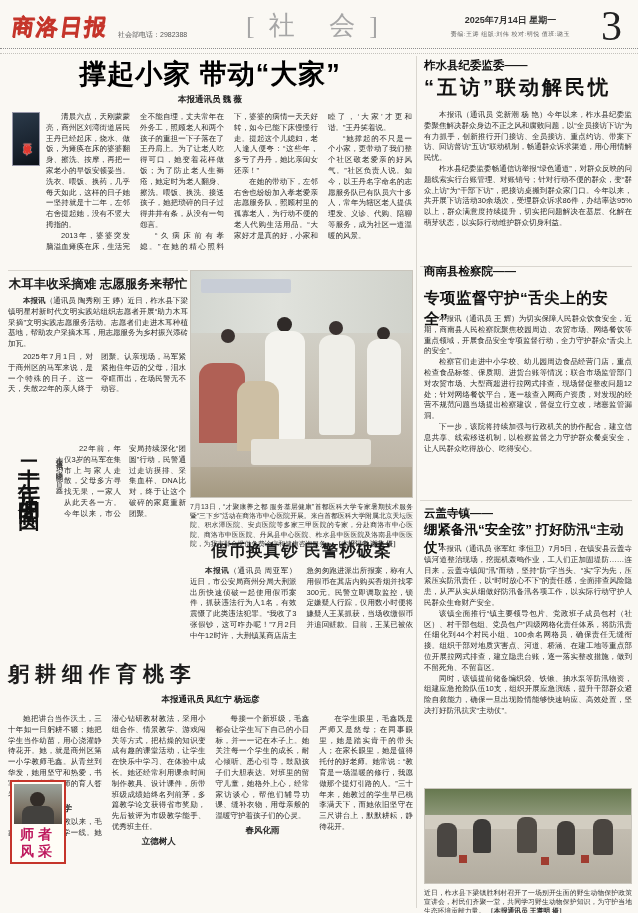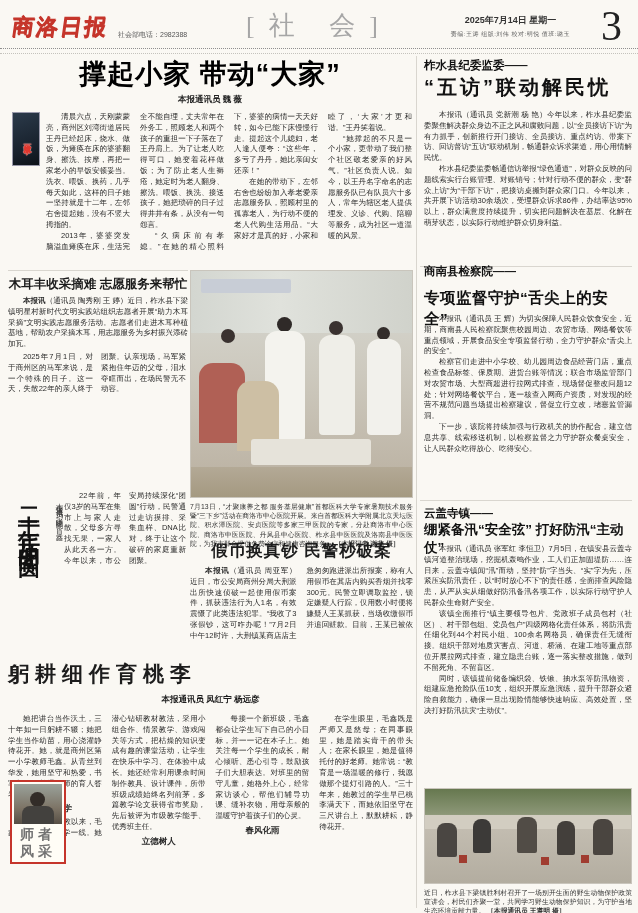--- a/index.html
+++ b/index.html
@@ -46,21 +46,21 @@
     column-count:4; column-gap:10px; overflow:hidden; }
   
   .rule-muer { left:8px; top:270px; width:180px; }
   .a2-title { position:absolute; left:8px; top:276px; width:180px; text-align:center;
     font-size:12.5px; font-weight:bold; white-space:nowrap; }
   .a2-body { position:absolute; left:8px; top:296px; width:180px; height:52px; overflow:hidden; }
   
   .a3 { position:absolute; left:8px; top:352px; width:178px; height:410px; }
   .a3-row1, .a3-row3 { column-count:2; column-gap:8px; overflow:hidden; }
   .a3-row1 { height:88px; } .a3-row3 { height:60px; }
-  .a3-row2 { display:flex; height:252px; padding:4px 0;margin-top:47px; }
+  .a3-row2 { display:flex; height:252px; padding:4px 0; }
   .a3-vtitle { writing-mode:vertical-rl; font-size:22px; font-weight:bold;
     letter-spacing:7px; color:#111; width:36px; text-align:start; }
   .a3-vbyline { writing-mode:vertical-rl; font-size:7.5px; color:#333; width:20px;
     letter-spacing:2px; padding-top:6px; }
   .a3-row2-text { flex:1; column-count:2; column-gap:8px; overflow:hidden; }
   
   .photo-main { position:absolute; left:190px; top:270px; width:223px; height:228px;
     background:linear-gradient(180deg,#d8dad4 0%,#cdc9be 45%,#b9af9f 100%);
     overflow:hidden; border:1px solid #c9c5bc; }
   .blob { position:absolute; filter:blur(0.7px); }
@@ -85,21 +85,21 @@
     background:#fffdf6; border:2px solid #c5352b; z-index:2; padding:2px;
     display:flex; flex-direction:column; align-items:center; }
   .teacher-photo { width:48px; height:40px;
     background:linear-gradient(180deg,#9aa29b 0%,#7d7466 60%,#574f45 100%);
     position:relative; overflow:hidden; }
   .teacher-photo i { position:absolute; left:16px; top:8px; width:15px; height:15px;
     border-radius:50%; background:#322c28; }
   .teacher-photo u { position:absolute; left:8px; top:22px; width:32px; height:18px;
     border-radius:8px 8px 0 0; background:#43413e; }
   .teacher-chars { display:flex; flex-direction:column; line-height:17px;
-    font-size:14px; font-weight:bold; color:#737373; letter-spacing:4px;
+    font-size:14px; font-weight:bold; color:#be185d; letter-spacing:4px;
     font-family:"Liberation Serif", serif; margin-top:2px; }
   
   .rc { position:absolute; left:424px; width:208px; }
   .r-title { font-weight:bold; color:#111; }
   .r1-kicker { top:58px; } .r1-title { top:74px; font-size:20px; letter-spacing:3px; }
   .r1-body { top:110px; height:152px; overflow:hidden; }
   .rule-r1 { left:420px; top:266px; width:212px; }
   .r2-kicker { top:264px; } .r2-title { top:288px; font-size:15.5px; letter-spacing:0.5px; }
   .r2-body { top:314px; height:182px; overflow:hidden; }
   .rule-r2 { left:420px; top:500px; width:212px; }

